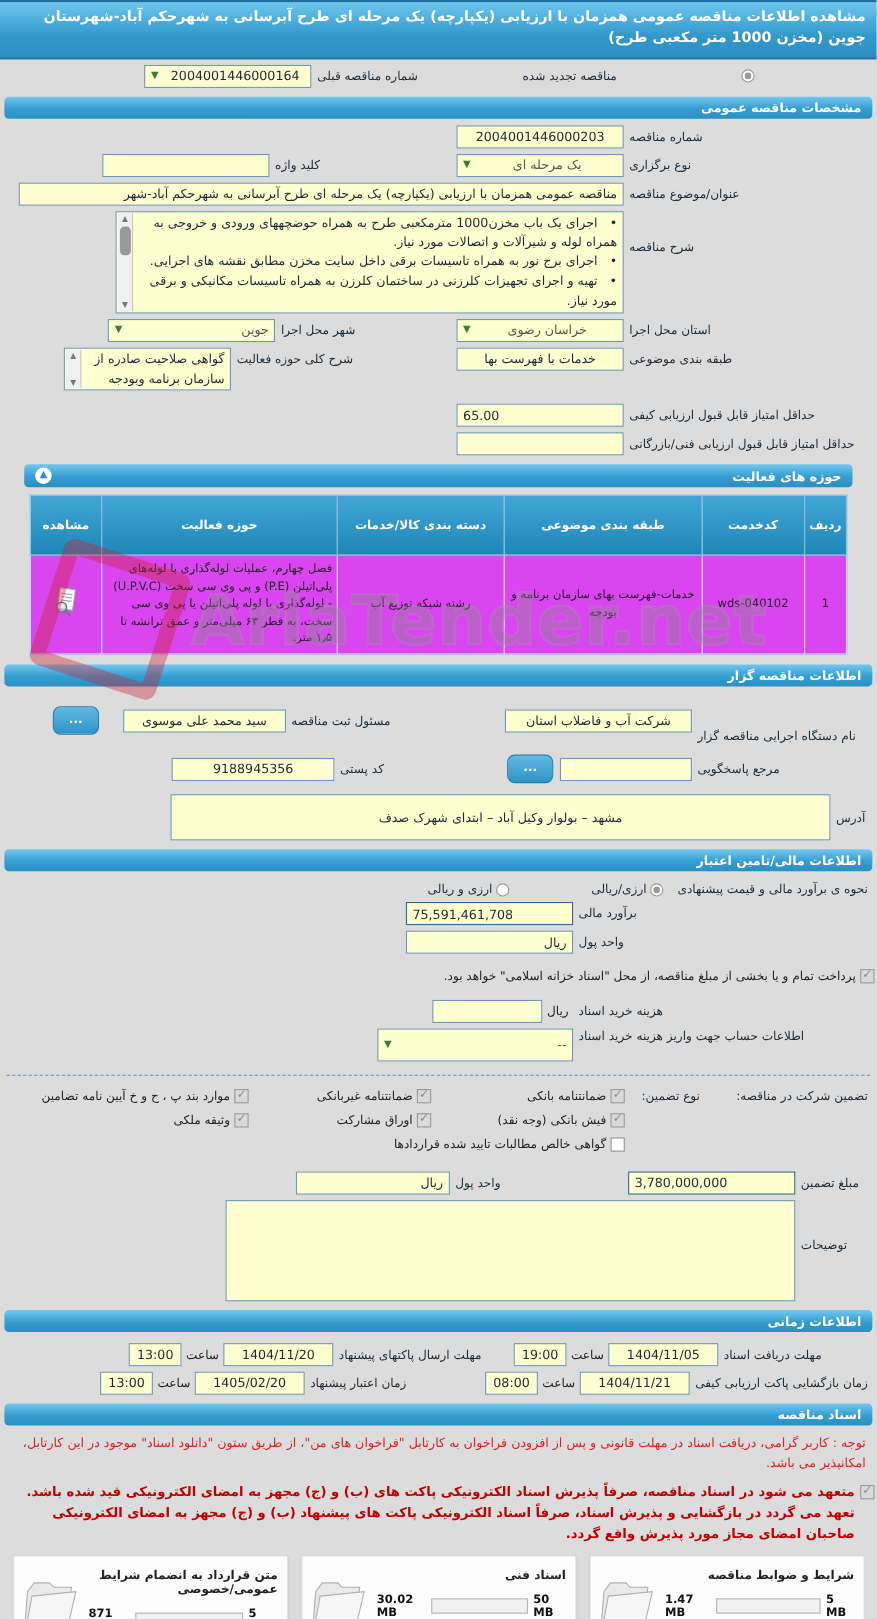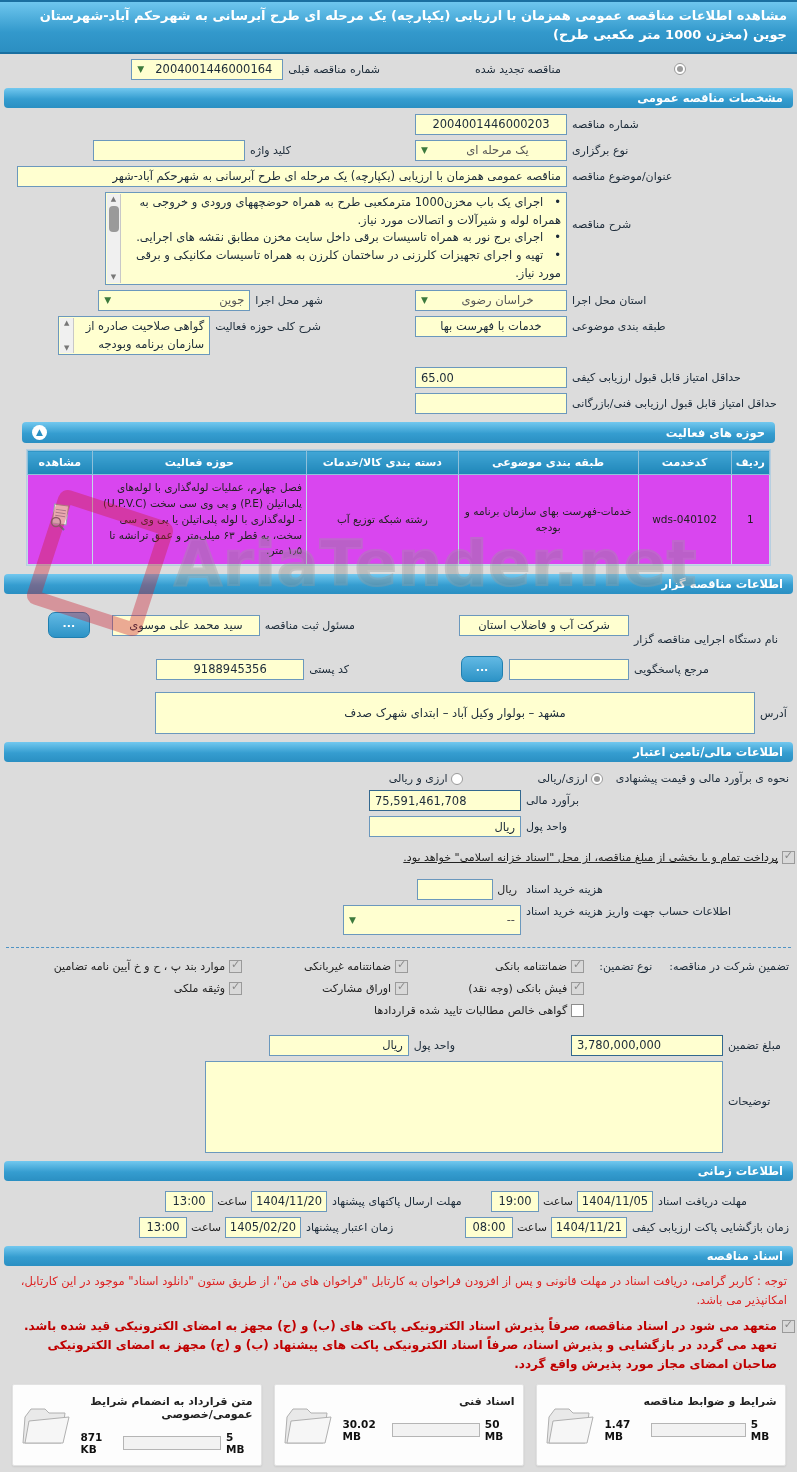--- a/index.html
+++ b/index.html
@@ -38,21 +38,21 @@
   
   .frow { display: flex; align-items: center; margin: 5px 8px; }
   .lbl { min-width: 222px; text-align: left; padding-left: 5px; color: #1b2a38; flex: none; }
   .lbl.auto { min-width: 0; }
   .inp, .ta, .sel {
     background: #ffffd0; border: 1px solid #6b98bd; height: 21px;
     font-family: "DejaVu Sans", sans-serif; font-size: 11.5px; color: #1b2a38;
     padding: 1px 5px; display: flex; align-items: center;
   }
   .inp.center { justify-content: center; }
-  .inp.w150 { width: 152px; } .inp.w140 { width: 140px; } .inp.w90 { width: 76px; } .inp.w50 { width: 48px; justify-content: center; }
+  .inp.w150 { width: 152px; } .inp.w140 { width: 140px; } .inp.w90 { width: 100px; } .inp.w50 { width: 48px; justify-content: center; }
   .sel { justify-content: space-between; }
   .sel .arrow { color: #3d7a3d; font-size: 9px; margin-right: 6px; }
   .sel .val { flex: 1; text-align: center; color: #555; }
   .ta { height: auto; align-items: flex-start; position: relative; white-space: pre-wrap; line-height: 1.55; }
   .sb { position: absolute; left: 1px; top: 1px; bottom: 1px; width: 14px; background: #f0f0f0; border-right: 1px solid #c8c8c8; display: flex; flex-direction: column; justify-content: space-between; align-items: center; font-size: 7px; color: #777; }
   .sb .thumb { width: 10px; flex: 0 0 26px; background: #9a9a9a; border-radius: 4px; margin: 1px 0; }
   .dots-btn {
     width: 42px; height: 26px; border-radius: 7px; border: 1px solid #1f7fb0;
     background: linear-gradient(180deg,#62b9e4,#2d93c6); color: #fff; font-weight: bold;
     text-align: center; line-height: 22px; cursor: pointer; flex: none;
@@ -63,21 +63,21 @@
   .cb.on { background: #d9d9d9; border-color: #9a9a9a; }
   .cb.on::after { content: "✓"; position: absolute; top: -3px; right: 1px; font-size: 11px; color: #8a8a8a; }
   .rb { width: 12px; height: 12px; border: 1px solid #9a9a9a; background: #fff; border-radius: 50%; flex: none; position: relative; display: inline-block; }
   .rb.on::after { content: ""; position: absolute; inset: 2px; background: #9a9a9a; border-radius: 50%; }
 
   
   .tablewrap { margin: 0 26px 4px 26px; background: #fff; border: 1px solid #b7cfe0; }
   table { border-collapse: collapse; width: 100%; }
   th {
     background: linear-gradient(180deg,#41a6d6 0%,#1f86b8 100%);
-    color: #fff; font-size: 11px; padding: 5px 3px; border: 1px solid #8fc0da; font-weight: bold; margin-left: 23px;
+    color: #fff; font-size: 11px; padding: 20px 3px; border: 1px solid #8fc0da; font-weight: bold; margin-left: 23px;
   }
   td { border: 1px solid #c3d8e6; background: #d946ef; padding: 5px 4px; text-align: center; font-size: 10.5px; line-height: 1.5; }
   td.act { text-align: right; }
 
   
   .notice-red { color: #dd2222; font-size: 11.5px; margin: 6px 10px; line-height: 1.7; }
   .commit { display: flex; align-items: flex-start; gap: 5px; margin: 4px 2px 8px 10px; }
   .commit .txt { color: #c00000; font-weight: bold; font-size: 12px; line-height: 1.6; }
 
   
@@ -281,42 +281,42 @@
     <span class="lbl" style="min-width:268px;">برآورد مالی</span>
     <div class="inp w150" style="justify-content:flex-end; border-color:#33688f;">75,591,461,708</div>
   </div>
   <div class="frow">
     <span class="lbl" style="min-width:268px;">واحد پول</span>
     <div class="inp w150">ریال</div>
   </div>
 
   <div class="frow" style="align-items:flex-start; margin-top:12px; margin-right:2px;">
     <span class="cb on" style="margin-top:2px;"></span>
-    <span style="margin-right:4px; width:420px; line-height:1.6;text-decoration:underline;">پرداخت تمام و یا بخشی از مبلغ مناقصه، از محل "اسناد خزانه اسلامی" خواهد بود.</span>
+    <span style="margin-right:4px; width:420px; line-height:1.6;">پرداخت تمام و یا بخشی از مبلغ مناقصه، از محل "اسناد خزانه اسلامی" خواهد بود.</span>
   </div>
 
   <div class="frow" style="margin-top:12px;">
     <span class="lbl" style="min-width:268px;">هزینه خرید اسناد</span>
     <span class="unit-lbl">ریال</span>
     <div class="inp w90"></div>
   </div>
 
   <div class="frow" style="align-items:flex-start;">
     <span class="lbl" style="min-width:268px; max-width:268px; white-space:normal;">اطلاعات حساب جهت واریز هزینه خرید اسناد</span>
     <div class="sel" style="width:178px; height:30px;">
       <span class="val" style="text-align:right;">--</span>
       <span class="arrow">▼</span>
     </div>
   </div>
 
   <div class="dashed"></div>
 
   <div class="frow" style="align-items:flex-start;">
     <span class="lbl auto" style="font-size:11px;">تضمین شرکت در مناقصه:</span>
-    <span class="lbl auto" style="margin-right:12px;">نوع تضمین:</span>
+    <span class="lbl auto" style="margin-right:28px;">نوع تضمین:</span>
     <div style="display:grid; grid-template-columns: 168px 158px 200px; gap:9px 8px; margin-right:10px;">
       <div class="halfrow">
           <span class="cb on"></span>
           <span style="margin-right:4px;">ضمانتنامه بانکی</span>
         </div>
       <div class="halfrow">
           <span class="cb on"></span>
           <span style="margin-right:4px;">ضمانتنامه غیربانکی</span>
         </div>
       <div class="halfrow">

